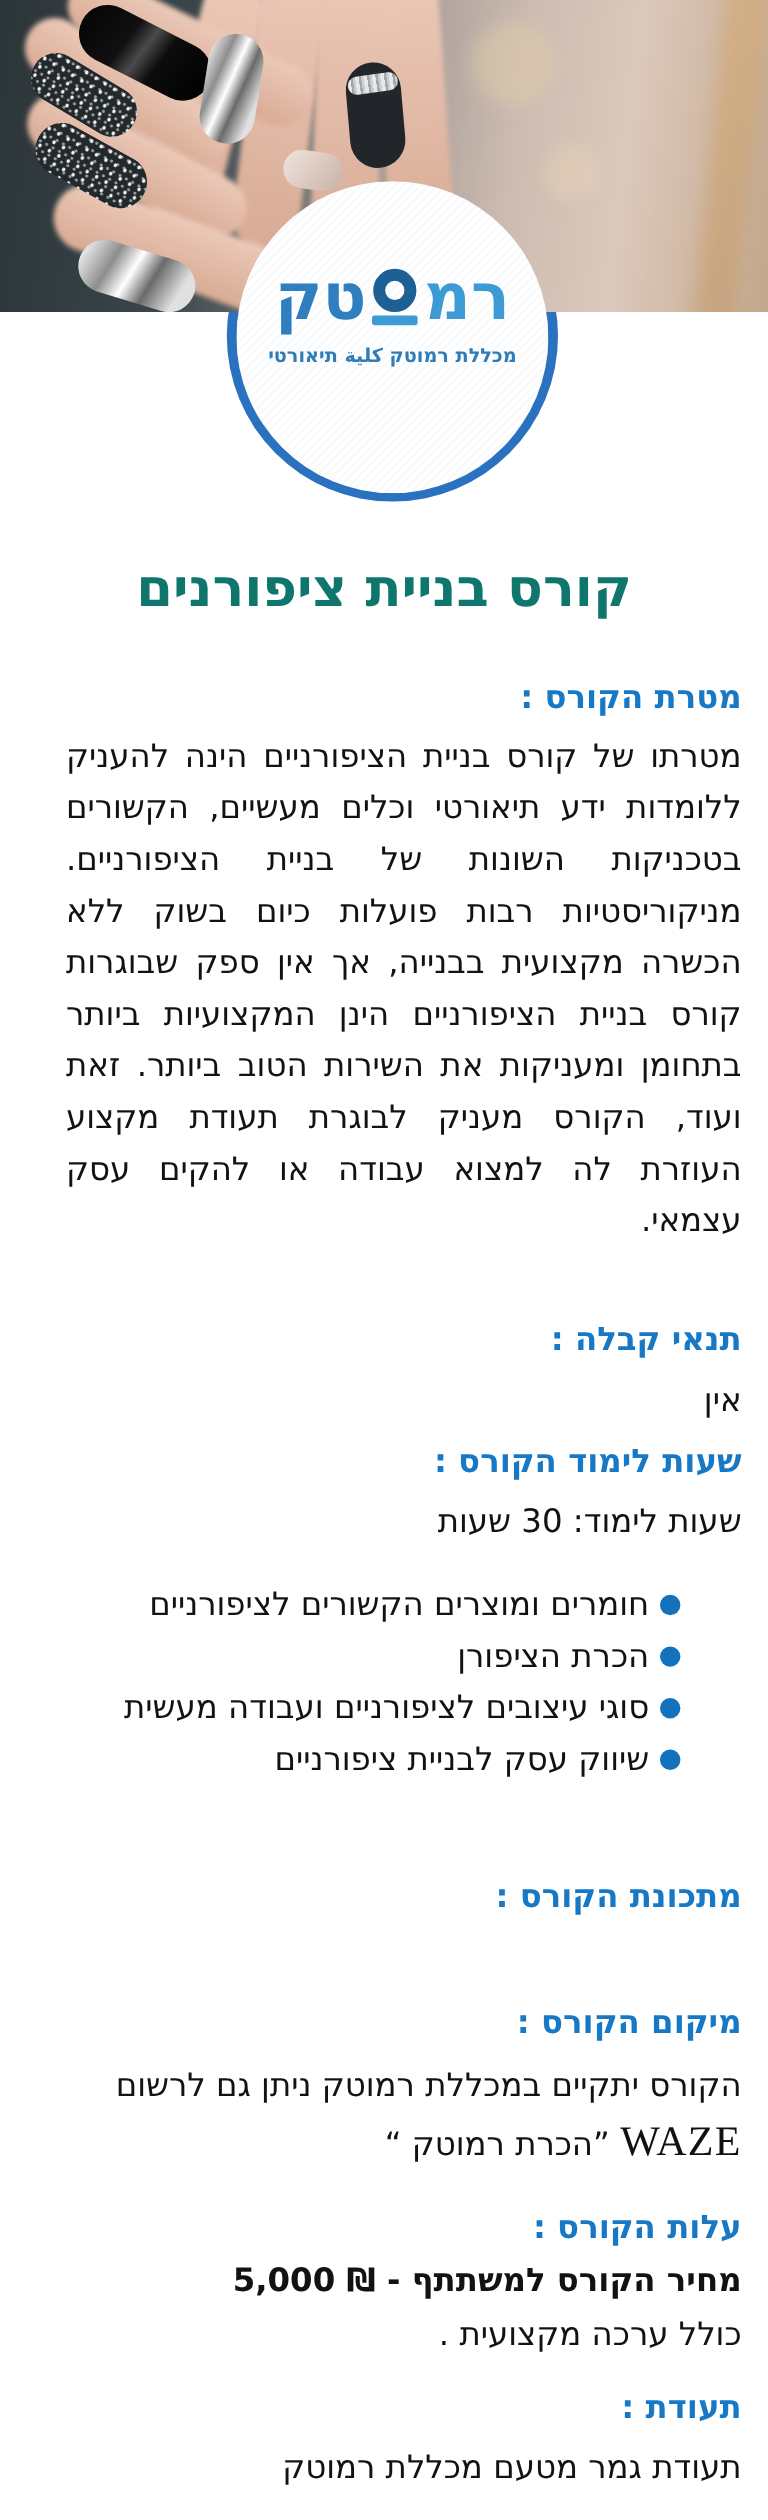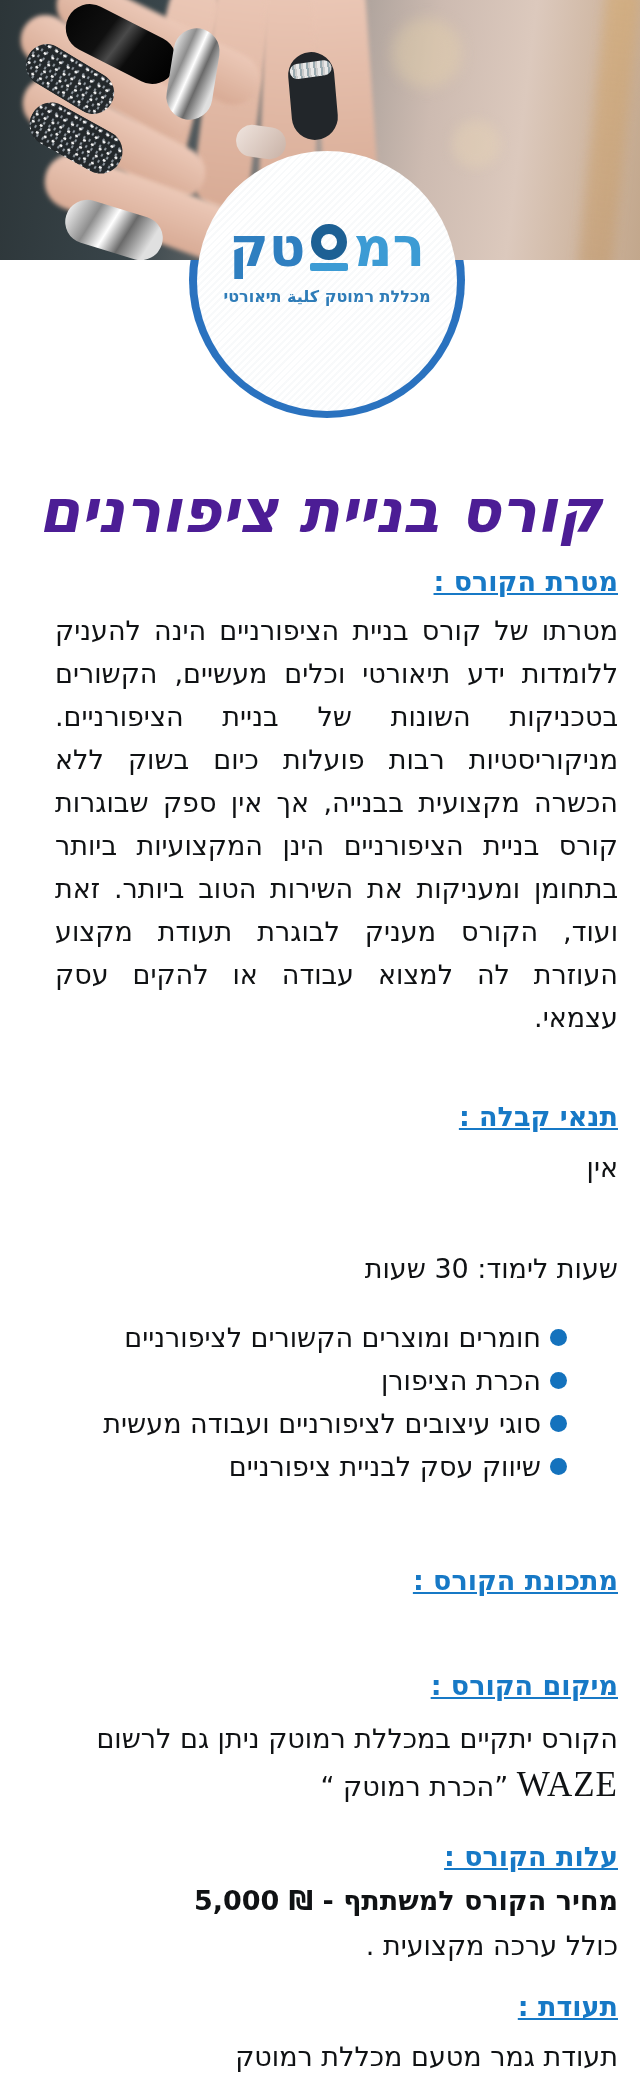--- a/index.html
+++ b/index.html
@@ -53,23 +53,23 @@
   .logo-word{margin-top:70px;direction:rtl;display:flex;align-items:flex-end;justify-content:center;gap:3px;
     font-weight:bold;font-size:54px;line-height:1;}
   .lw-a{color:#3c9bd4;}
   .lw-b{color:#2f7fc0;}
   .ring-glyph{display:flex;flex-direction:column;align-items:center;margin:0 2px 4px 2px;}
   .ring-glyph .ring{width:16px;height:16px;border:10px solid #1d6094;border-radius:50%;}
   .ring-glyph .bar{width:38px;height:8px;background:#3c9bd4;border-radius:2px;margin-top:3px;}
   .logo-sub{margin-top:12px;direction:rtl;font-size:16px;font-weight:bold;color:#2e7cb8;text-align:center;}
   
   .page-title{position:absolute;top:436px;left:0;right:0;text-align:center;
-    font-size:60px;font-weight:bold;color:#4c1d95;direction:rtl;font-style:italic;}
+    font-size:44px;font-weight:bold;color:#0f766e;direction:rtl;}
   .sec-head{position:absolute;right:22px;left:55px;direction:rtl;
-    font-size:27px;font-weight:bold;color:#1779c6;line-height:38px;text-decoration:underline;}
+    font-size:27px;font-weight:bold;color:#1779c6;line-height:38px;}
   .sec-body{position:absolute;right:22px;left:55px;direction:rtl;text-align:right;
     font-size:27px;color:#101214;line-height:43px;}
   .justified{text-align:justify;text-justify:inter-word;}
   .h-goal{top:541px;}   .b-goal{top:582px;}
   .h-adm{top:1076px;}   .b-adm{top:1119px;text-align:right;}
   .h-hours{top:1178px;} .b-hours{top:1220px;}
   .h-topics{top:1270px;}
   .topics{position:absolute;top:1316px;right:73px;left:55px;direction:rtl;
     list-style:none;margin:0;padding:0;}
   .topics li{display:flex;align-items:center;gap:9px;line-height:43px;font-size:27px;color:#101214;}
@@ -124,20 +124,21 @@
   </div>
 
   <h1 class="page-title">קורס בניית ציפורנים</h1>
 
   <h2 class="sec-head h-goal">מטרת הקורס :</h2>
   <p class="sec-body b-goal justified">מטרתו של קורס בניית הציפורניים הינה להעניק ללומדות ידע תיאורטי וכלים מעשיים, הקשורים בטכניקות השונות של בניית הציפורניים. מניקוריסטיות רבות פועלות כיום בשוק ללא הכשרה מקצועית בבנייה, אך אין ספק שבוגרות קורס בניית הציפורניים הינן המקצועיות ביותר בתחומן ומעניקות את השירות הטוב ביותר. זאת ועוד, הקורס מעניק לבוגרת תעודת מקצוע העוזרת לה למצוא עבודה או להקים עסק עצמאי.</p>
 
   <h2 class="sec-head h-adm">תנאי קבלה :</h2>
   <p class="sec-body b-adm">אין</p>
 
+  <h2 class="sec-head h-hours">שעות לימוד הקורס :</h2>
   <p class="sec-body b-hours">שעות לימוד: 30 שעות</p>
 
   <ul class="topics">
     <li>
       <span class="dot"></span>
       <span>חומרים ומוצרים הקשורים לציפורניים</span>
     </li>
     <li>
       <span class="dot"></span>
       <span>הכרת הציפורן</span>

